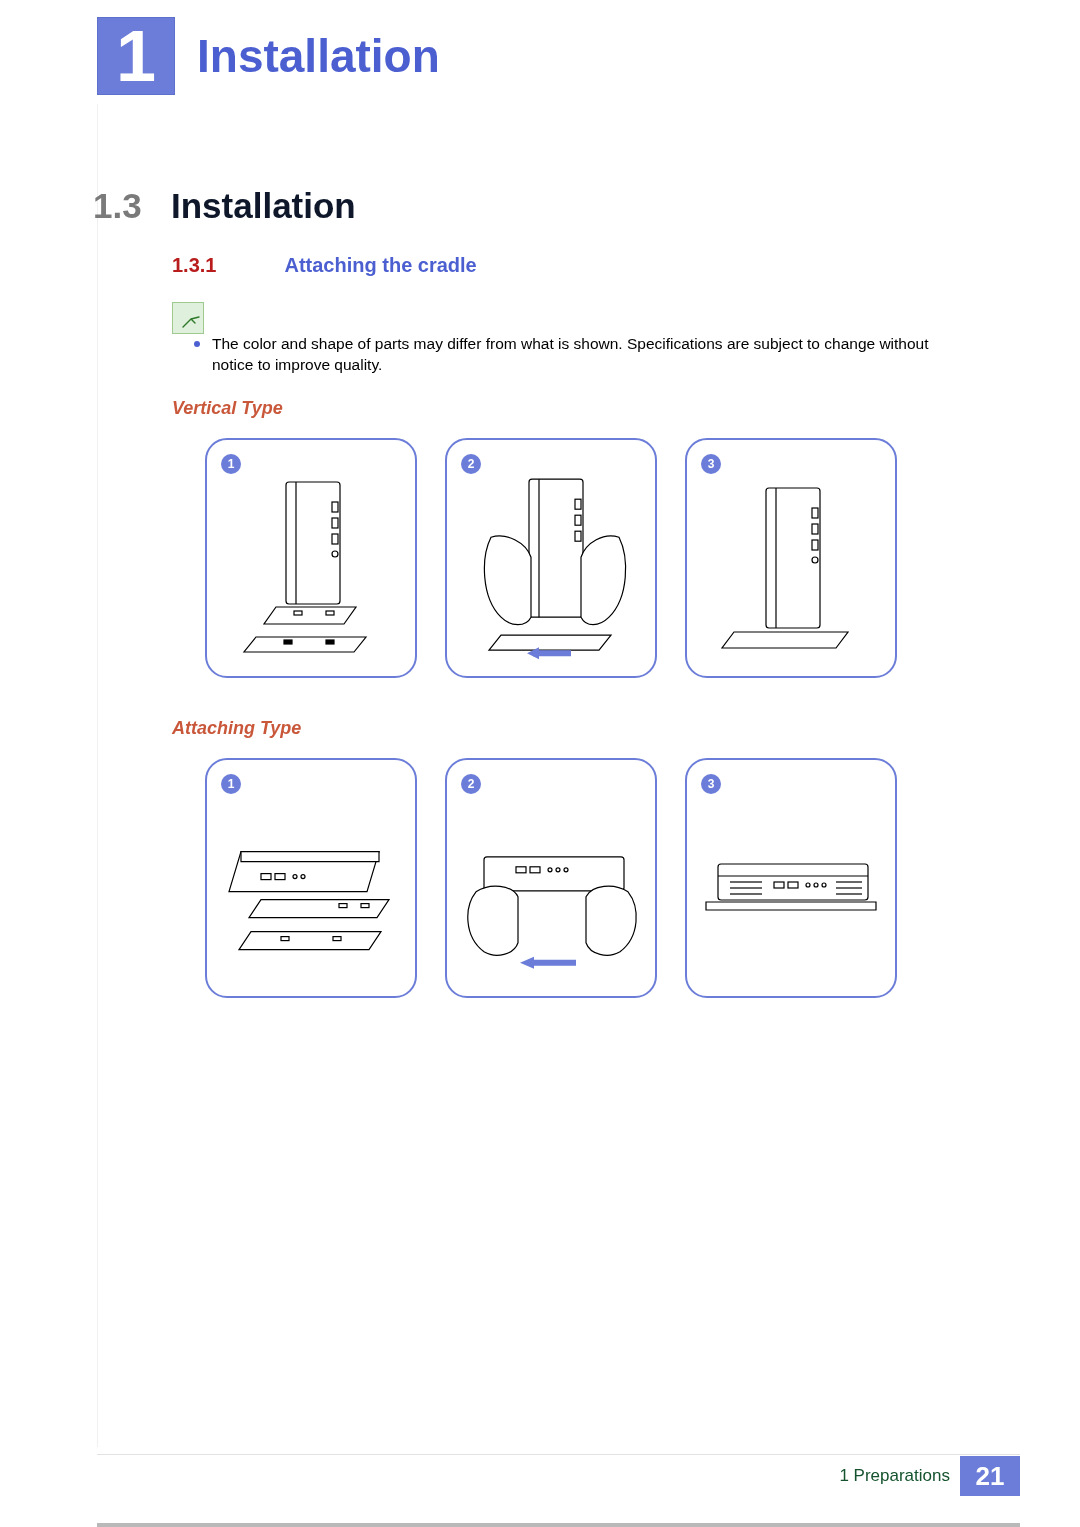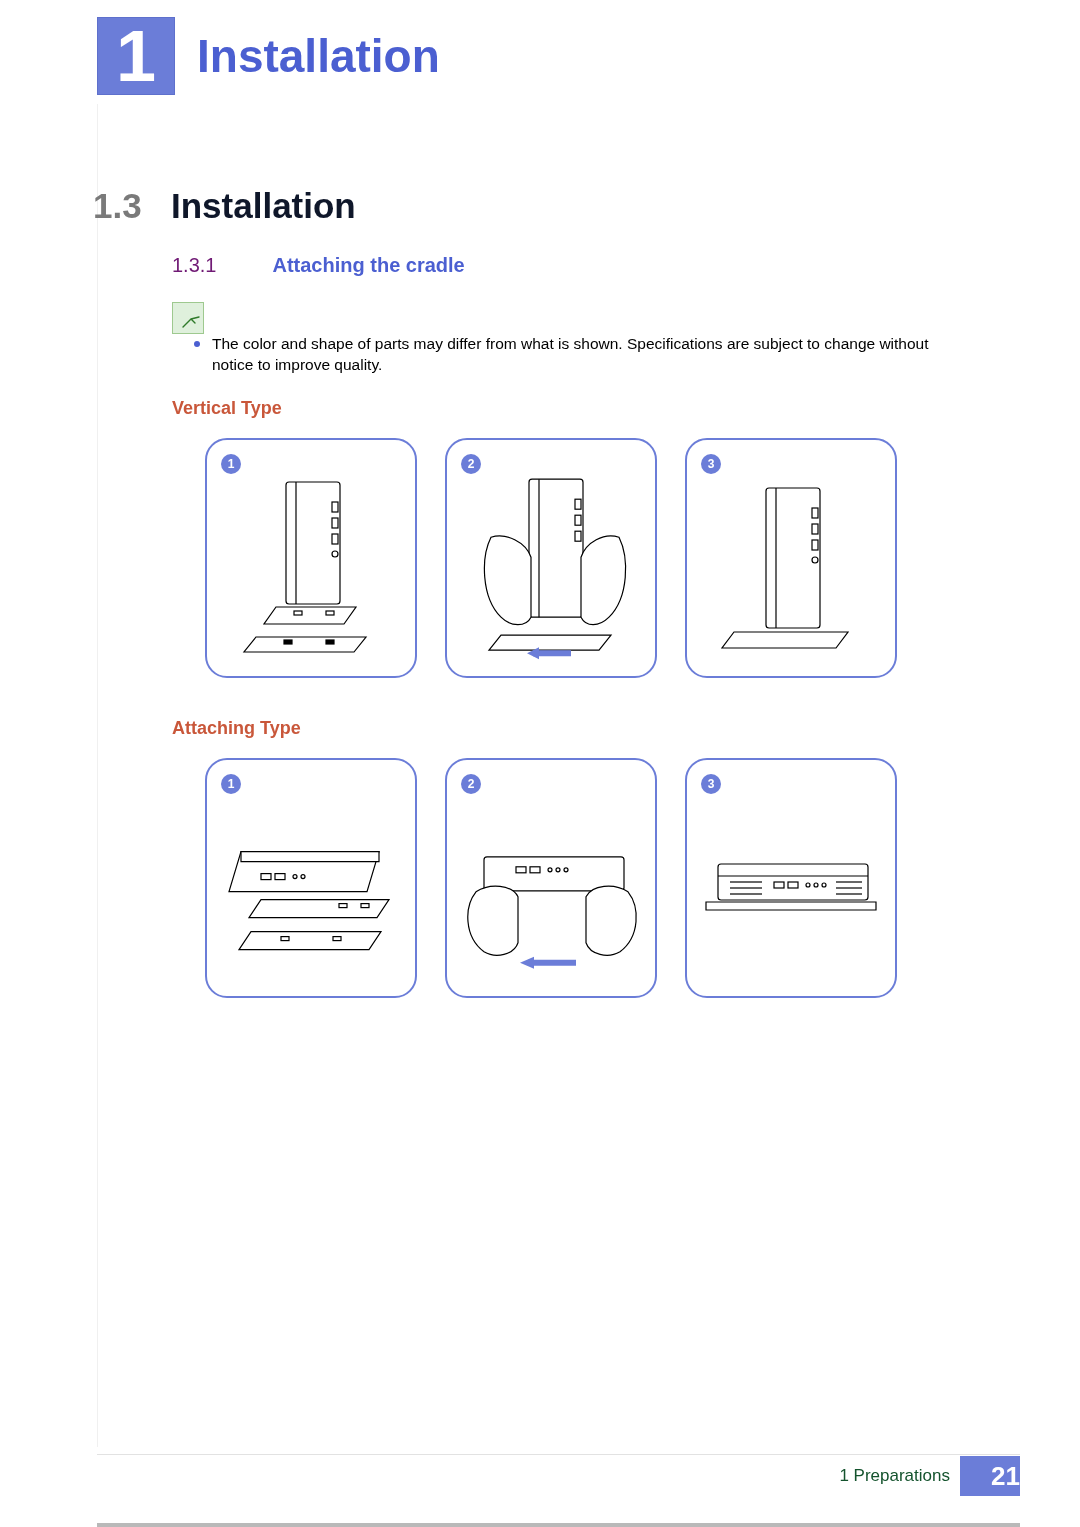--- a/index.html
+++ b/index.html
@@ -12,48 +12,48 @@
   .chapter-num { color: #fff; font-size: 72px; font-weight: 700; line-height: 1; }
   .chapter-title { margin-left: 22px; color: #4b5fd1; font-size: 46px; font-weight: 700; }
 
   
   .section-row { position: absolute; left: 93px; top: 186px; display: flex; align-items: center; }
   .section-num { color: #7a7a7a; font-size: 35px; font-weight: 700; width: 78px; }
   .section-title { color: #0f172a; font-size: 35px; font-weight: 700; }
 
   
   .subsection-row { position: absolute; left: 172px; top: 254px; display: flex; align-items: baseline; }
-  .subsection-num { color: #701a75; font-size: 20px; font-weight: 400; margin-right: 8px; }
+  .subsection-num { color: #b91c1c; font-size: 20px; font-weight: 700; margin-right: 20px; }
   .subsection-title { color: #4b5fd1; font-size: 20px; font-weight: 600; margin-left: 48px; }
 
   
   .note-block { position: absolute; left: 172px; top: 298px; right: 120px; display: flex; flex-direction: column; }
   .note-icon { width: 32px; height: 26px; background: #dff0dc; border: 1px solid #9ec98f; position: relative; flex: 0 0 32px; margin-top: 4px; }
   .note-icon svg { position: absolute; right: 2px; bottom: 2px; }
   .note-list { margin-left: 22px; flex: 1; font-size: 15.5px; line-height: 1.35; color: #000; }
   .note-list .bullet-row { display: flex; margin-bottom: 16px; }
   .note-list .dot { width: 6px; height: 6px; border-radius: 50%; background: #4b5fd1; margin-top: 7px; margin-right: 12px; flex: 0 0 6px; }
 
   
-  .type-label { position: absolute; left: 172px; color: #c9573a; font-size: 18px; font-weight: 600; }
+  .type-label { position: absolute; left: 172px; color: #c9573a; font-size: 18px; font-weight: 600; font-style: italic; }
   .type-vert { top: 398px; }
   .type-horz { top: 718px; }
 
   
   .fig-row { position: absolute; left: 205px; display: flex; gap: 28px; }
   .row-vert { top: 438px; }
   .row-horz { top: 758px; }
   .fig { width: 212px; height: 240px; border: 2px solid #6b7dd8; border-radius: 22px; background: #fff; position: relative; }
   .fig .step-badge { position: absolute; left: 14px; top: 14px; width: 20px; height: 20px; border-radius: 50%; background: #6b7dd8; color: #fff; font-size: 12px; font-weight: 700; display: flex; align-items: center; justify-content: center; }
   .fig svg { position: absolute; left: 50%; top: 50%; transform: translate(-50%, -48%); }
 
   
   .footer-rule { position: absolute; left: 97px; right: 60px; top: 1454px; height: 1px; background: #e2e2e2; }
   .footer-chapter { position: absolute; right: 130px; top: 1466px; color: #14532d; font-size: 17px; }
-  .page-num-box { position: absolute; right: 60px; top: 1456px; width: 60px; height: 40px; background: #6b7dd8; display: flex; align-items: center; justify-content: flex-end; margin-left: 40px; }
+  .page-num-box { position: absolute; right: 60px; top: 1456px; width: 60px; height: 40px; background: #6b7dd8; display: flex; align-items: center; justify-content: center; margin-left: 40px; }
   .page-num { color: #fff; font-size: 26px; font-weight: 700; }
   .footer-bar { position: absolute; right: 60px; left: 97px; bottom: 0; height: 4px; background: #b9b9b9; }
 
   
   .left-rule { position: absolute; left: 97px; top: 104px; bottom: 80px; width: 1px; background: #f0f0f0; }
 </style>
 </head>
 <body>
 
 <div class="page">

